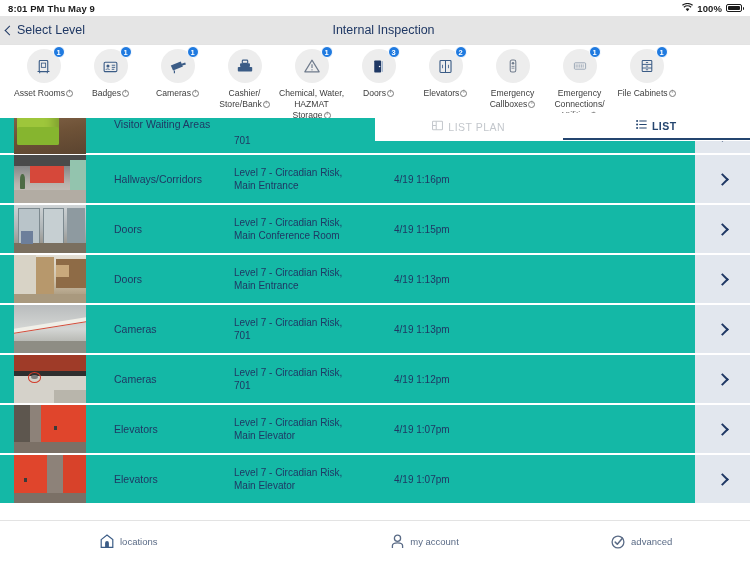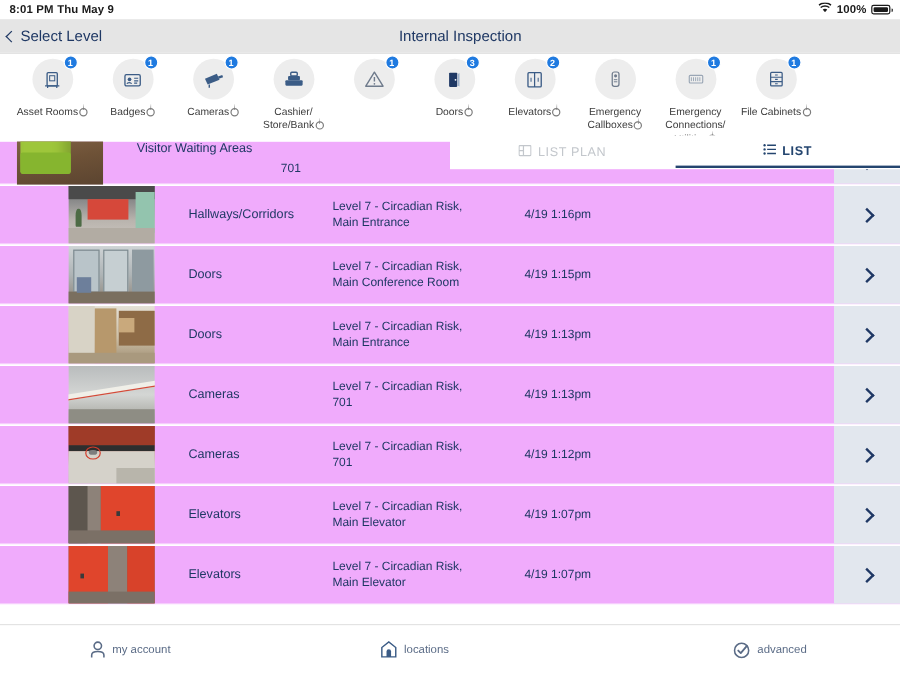--- a/index.html
+++ b/index.html
@@ -96,24 +96,24 @@
   }
   .tab.inactive { color:#c3c7cc; }
   .tab.active { color:#24456f; font-weight:700; border-bottom:2px solid #24456f; }
 
   
   .listwrap {
     position:absolute; top:118px; left:0; width:750px; height:400px;
     overflow:hidden; background:#fff;
   }
   .row {
-    height:49px; display:flex; align-items:stretch; background:#f0abfc;
+    height:49px; display:flex; align-items:stretch; background:#14b8a6;
     border-bottom:1px solid #ffffff; position:relative;
   }
-  .row + .row { margin-top:1px;padding-left:43px; }
+  .row + .row { margin-top:1px; }
   .thumb { width:72px; flex:0 0 72px; margin-left:14px; overflow:hidden; position:relative; }
   .thumb > div { position:absolute; inset:0; }
   .r-name {
     flex:0 0 148px; display:flex; align-items:center; padding-left:28px;
     font-size:10.5px; color:#1f3864;
   }
   .r-loc {
     flex:0 0 160px; display:flex; align-items:center;
     font-size:10px; color:#1f3864; line-height:13px;
   }
@@ -237,20 +237,21 @@
       <div class="cat-ico-wrap">
         <div class="cat-ico">
           <svg width="18" height="18" viewBox="0 0 20 20">
               <path d="M10 3.5 L18 16.5 L2 16.5 Z" stroke="#6f7b8c" stroke-width="1.3" fill="none" stroke-linejoin="round"></path>
               <path d="M10 8v4.2" stroke="#6f7b8c" stroke-width="1.3"></path>
               <circle cx="10" cy="14.3" r="0.8" fill="#6f7b8c"></circle>
             </svg>
         </div>
         <div class="badge">1</div>
       </div>
+      <div class="cat-label"><span>Chemical, Water, HAZMAT Storage</span><span class="info-i"></span></div>
     </div>
 
     <div class="cat">
       <div class="cat-ico-wrap">
         <div class="cat-ico">
           <svg width="17" height="17" viewBox="0 0 20 20">
               <rect x="5" y="3" width="8" height="14" rx="0.8" fill="#1f3864"></rect>
               <circle cx="11.3" cy="10" r="0.9" fill="#fff"></circle>
               <path d="M13.6 4.2 L15.2 3.4 V16.6 L13.6 15.8 Z" fill="#9eb2cc"></path>
             </svg>
@@ -513,41 +514,41 @@
             <circle cx="1.2" cy="6" r="1.1" fill="#24456f"></circle>
             <circle cx="1.2" cy="9.8" r="1.1" fill="#24456f"></circle>
             <path d="M3.6 2.2h8M3.6 6h8M3.6 9.8h8" stroke="#24456f" stroke-width="1.3"></path>
           </svg>
       </span>
       <span>LIST</span>
     </div>
   </div>
 
   <div class="bottombar">
-    <div class="bi">
-      <span>
-        <svg width="13" height="15" viewBox="0 0 13 15">
-            <circle cx="6.5" cy="4.2" r="3.1" stroke="#5a6b86" stroke-width="1.3" fill="none"></circle>
-            <path d="M1.4 14 V11.8 C1.4 9.9 3.7 8.9 6.5 8.9 C9.3 8.9 11.6 9.9 11.6 11.8 V14" stroke="#5a6b86" stroke-width="1.3" fill="none"></path>
-          </svg>
-      </span>
-      <span>my account</span>
-    </div>
     <div class="bi first">
       <span>
         <svg width="14" height="15" viewBox="0 0 14 15">
             <path d="M1.2 5.6 L7 1 L12.8 5.6 V13.4 H1.2 Z" stroke="#3b5c86" stroke-width="1.2" fill="none"></path>
             <path d="M7 13.4 V8.6 a1.9 1.9 0 0 1 3.8 0 V13.4" fill="#3b5c86" opacity="0"></path>
             <path d="M5.1 13.4 V8.9 a1.9 1.9 0 0 1 3.8 0 V13.4 Z" fill="#3b5c86"></path>
           </svg>
       </span>
       <span>locations</span>
     </div>
     <div class="bi">
       <span>
+        <svg width="13" height="15" viewBox="0 0 13 15">
+            <circle cx="6.5" cy="4.2" r="3.1" stroke="#5a6b86" stroke-width="1.3" fill="none"></circle>
+            <path d="M1.4 14 V11.8 C1.4 9.9 3.7 8.9 6.5 8.9 C9.3 8.9 11.6 9.9 11.6 11.8 V14" stroke="#5a6b86" stroke-width="1.3" fill="none"></path>
+          </svg>
+      </span>
+      <span>my account</span>
+    </div>
+    <div class="bi">
+      <span>
         <svg width="14" height="14" viewBox="0 0 14 14">
             <circle cx="7" cy="7" r="5.9" stroke="#5a6b86" stroke-width="1.3" fill="none"></circle>
             <path d="M4.2 7.1 L6.3 9.2 L11.4 3.3" stroke="#5a6b86" stroke-width="1.5" fill="none" stroke-linecap="round" stroke-linejoin="round"></path>
           </svg>
       </span>
       <span>advanced</span>
     </div>
   </div>
 
 </div>

